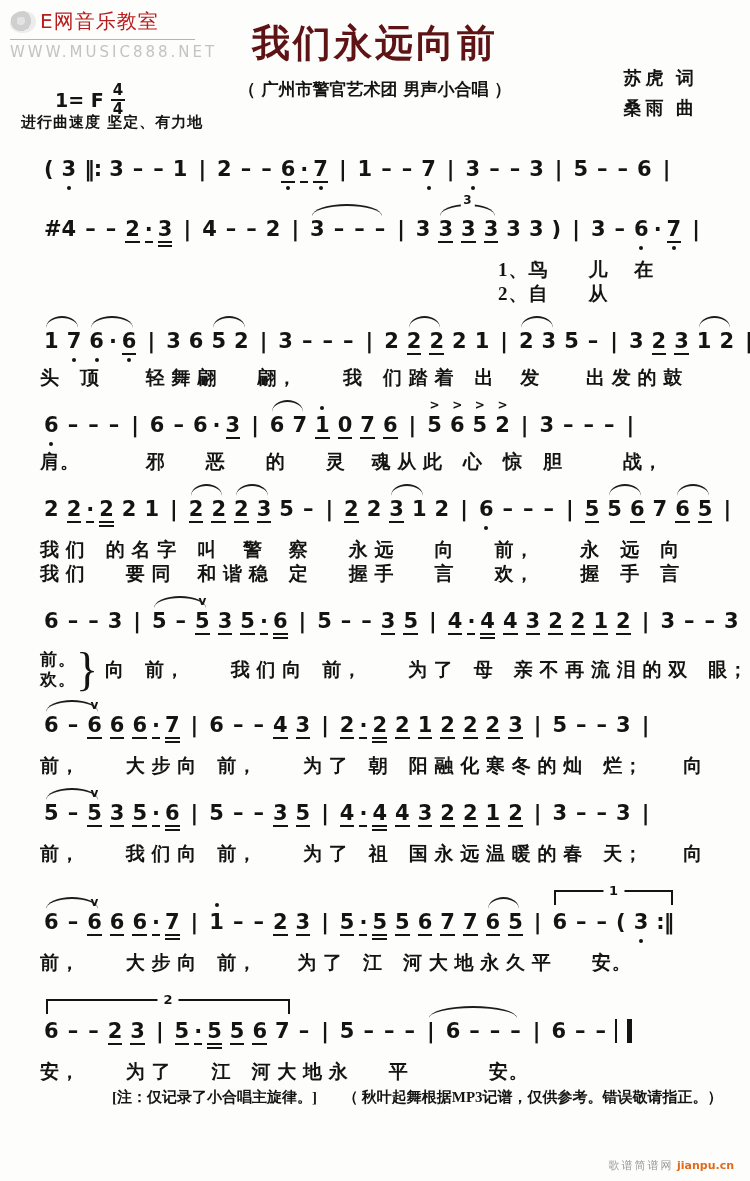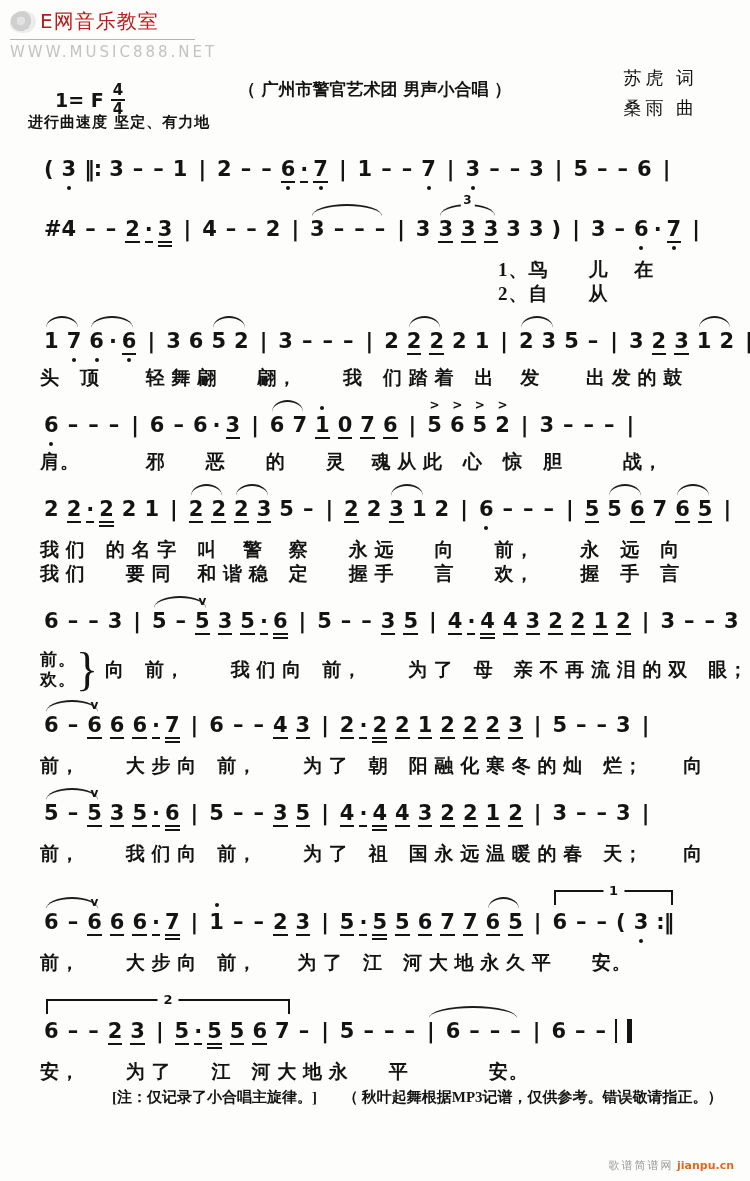--- a/index.html
+++ b/index.html
@@ -12,27 +12,27 @@
         background:radial-gradient(circle at 42% 45%, #e3e3e3 0 22%, #cfcfcf 23% 52%, #ececec 53% 80%, #f5f5f3 81%);}
   .wm-name{font-size:20px;color:#b91c1c;letter-spacing:1px;}
   .wm-line{height:1px;background:#b5b5b5;margin:4px 0 3px 0;}
   .wm-url{font-size:15px;color:#c3c3c3;letter-spacing:3px;}
   
   .title{position:absolute;top:18px;left:0;right:0;margin:0;text-align:center;
          font-size:38px;font-weight:bold;color:#5e1315;letter-spacing:3px;}
   .subtitle{position:absolute;top:78px;left:0;right:0;text-align:center;
             font-size:17px;font-weight:bold;}
   .credits{position:absolute;top:64px;right:52px;font-family:"Liberation Serif",serif;
-           font-size:18px;font-weight:normal;letter-spacing:4px;line-height:1.65;text-align:left;}
+           font-size:18px;font-weight:bold;letter-spacing:4px;line-height:1.65;text-align:left;}
   .keysig{position:absolute;top:82px;left:55px;font-size:19px;font-weight:bold;
           display:flex;align-items:center;gap:7px;}
   .frac{display:inline-flex;flex-direction:column;align-items:center;line-height:1;}
   .frac b{font-size:15px;padding:1px 2px;}
   .frac .den{border-top:2px solid #141414;}
-  .tempo{position:absolute;top:113px;left:28px;font-size:15px;font-weight:bold;letter-spacing:1px;}
+  .tempo{position:absolute;top:113px;left:21px;font-size:15px;font-weight:bold;letter-spacing:1px;}
   
   #score{position:absolute;top:140px;left:40px;right:26px;}
   .system{margin-bottom:6px;}
   .noterow{position:relative;padding:17px 0 11px 0;white-space:nowrap;}
   .vsp .noterow{padding-top:38px;}
   .cell{position:relative;display:inline-block;vertical-align:baseline;margin:0 4px;}
   .cell b{font-size:21px;font-weight:bold;letter-spacing:0;}
   .dash{margin:0 5px;}
   .bar{margin:0 7px;}
   .dot{margin:0 1px;}
@@ -74,20 +74,21 @@
 
   <div class="wm">
     <div class="wm-top">
       <span class="rose"></span>
       <span class="wm-name">E网音乐教室</span>
     </div>
     <div class="wm-line"></div>
     <div class="wm-url">WWW.MUSIC888.NET</div>
   </div>
 
+  <h1 class="title">我们永远向前</h1>
   <div class="subtitle">（ 广州市警官艺术团  男声小合唱 ）</div>
 
   <div class="credits">
     <div>苏虎 词</div>
     <div>桑雨 曲</div>
   </div>
 
   <div class="keysig">
     <span>1= F</span>
     <span class="frac">

